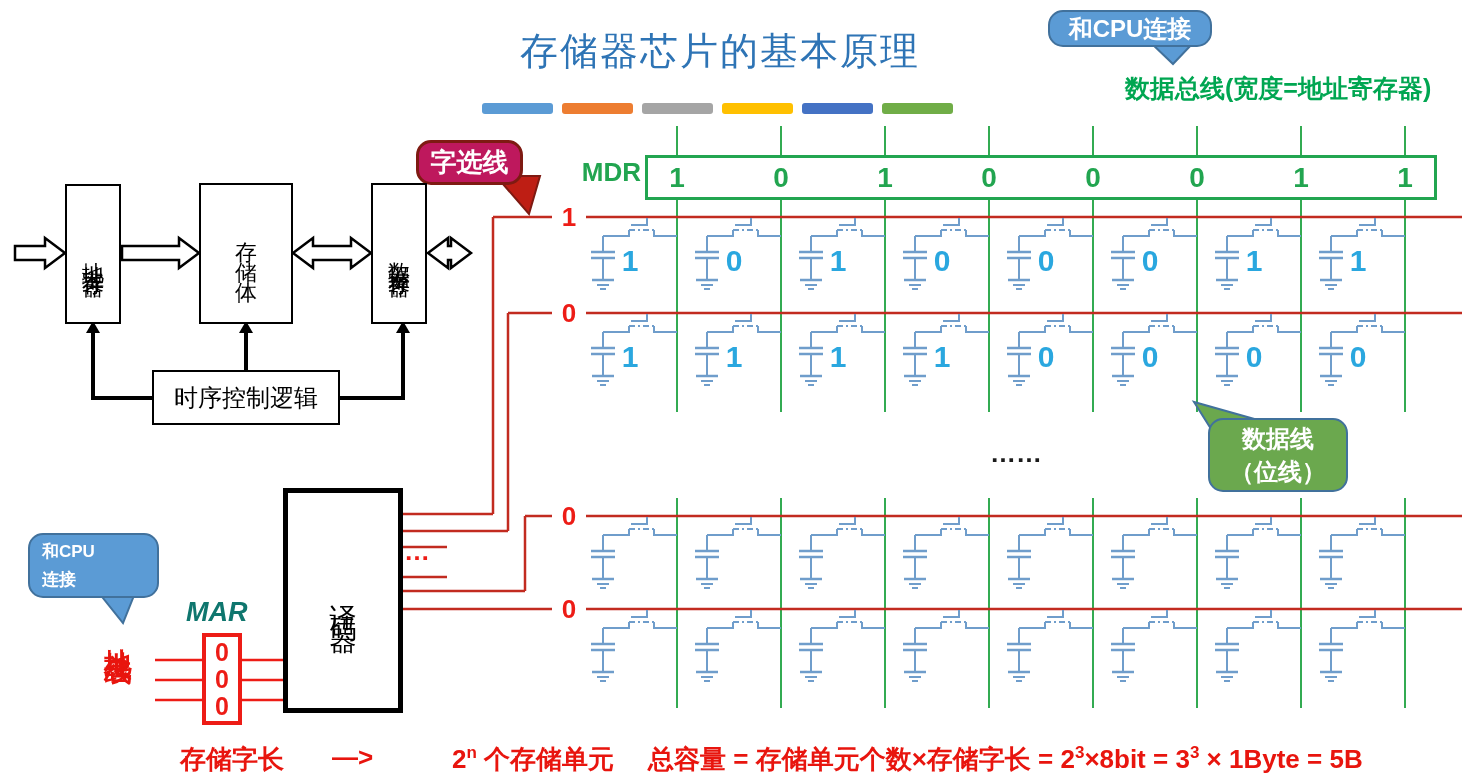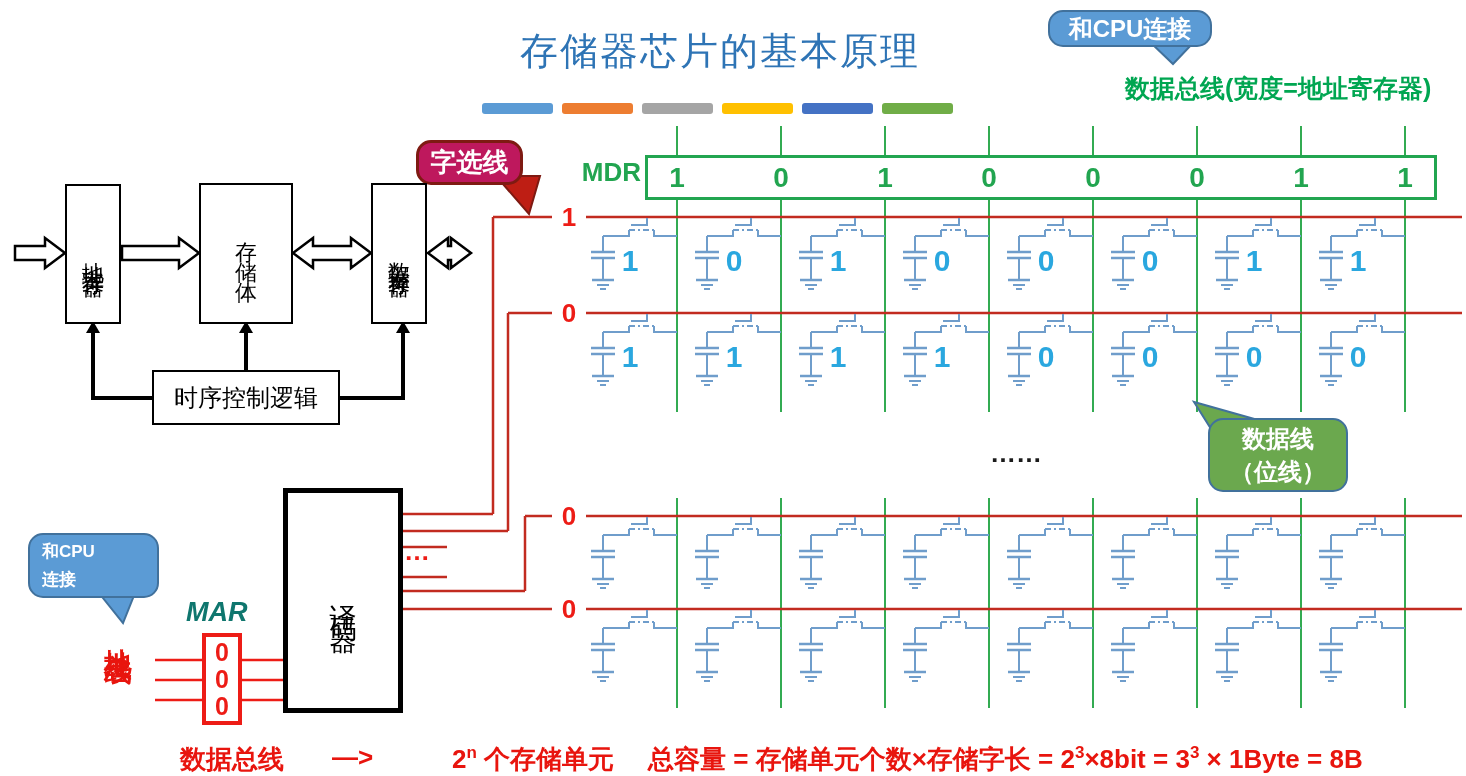--- a/index.html
+++ b/index.html
@@ -543,24 +543,24 @@
     </div>
     <div class="abs addrbus vtext">地址总线</div>
 
     <div class="abs mar-label">MAR</div>
     <div class="abs mar-box" id="mar-box">
         <div class="mar-bit">0</div>
         <div class="mar-bit">0</div>
         <div class="mar-bit">0</div>
       </div>
 
-    <div class="abs formula f-addr">数据总线</div>
+    <div class="abs formula f-addr">存储字长</div>
     <div class="abs formula f-arrow">—&gt;</div>
     <div class="abs formula f-cells"><span>2</span><sup>n</sup><span> 个存储单元</span></div>
-    <div class="abs formula f-cap"><span>总容量 = 存储单元个数×存储字长 = 2</span><sup>3</sup><span>×8bit = 3</span><sup>3</sup><span> × 1Byte = 8B</span></div>
+    <div class="abs formula f-cap"><span>总容量 = 存储单元个数×存储字长 = 2</span><sup>3</sup><span>×8bit = 3</span><sup>3</sup><span> × 1Byte = 5B</span></div>
   <div class="mdr-bit" style="left: 657px;">1</div>
       <div class="mdr-bit" style="left: 761px;">0</div>
       <div class="mdr-bit" style="left: 865px;">1</div>
       <div class="mdr-bit" style="left: 969px;">0</div>
       <div class="mdr-bit" style="left: 1073px;">0</div>
       <div class="mdr-bit" style="left: 1177px;">0</div>
       <div class="mdr-bit" style="left: 1281px;">1</div>
       <div class="mdr-bit" style="left: 1385px;">1</div>
       <div class="wl-label" style="left: 554px; top: 202px;">1</div>
       <div class="wl-label" style="left: 554px; top: 298px;">0</div>

